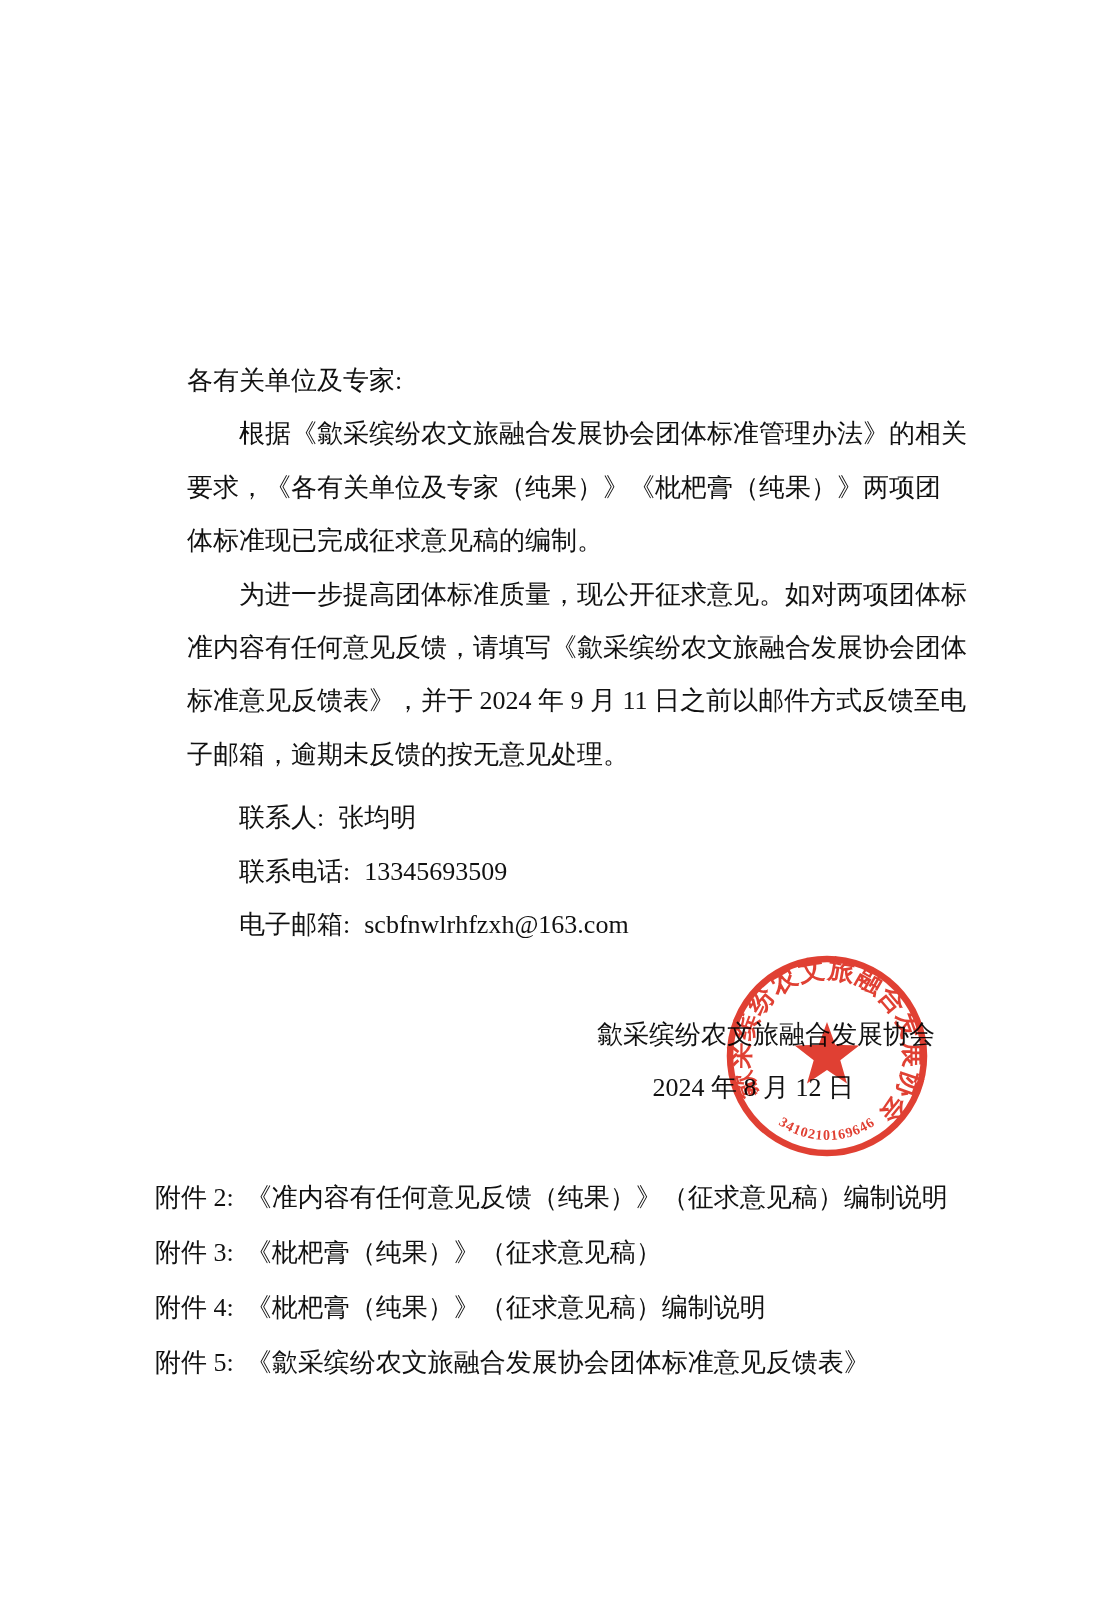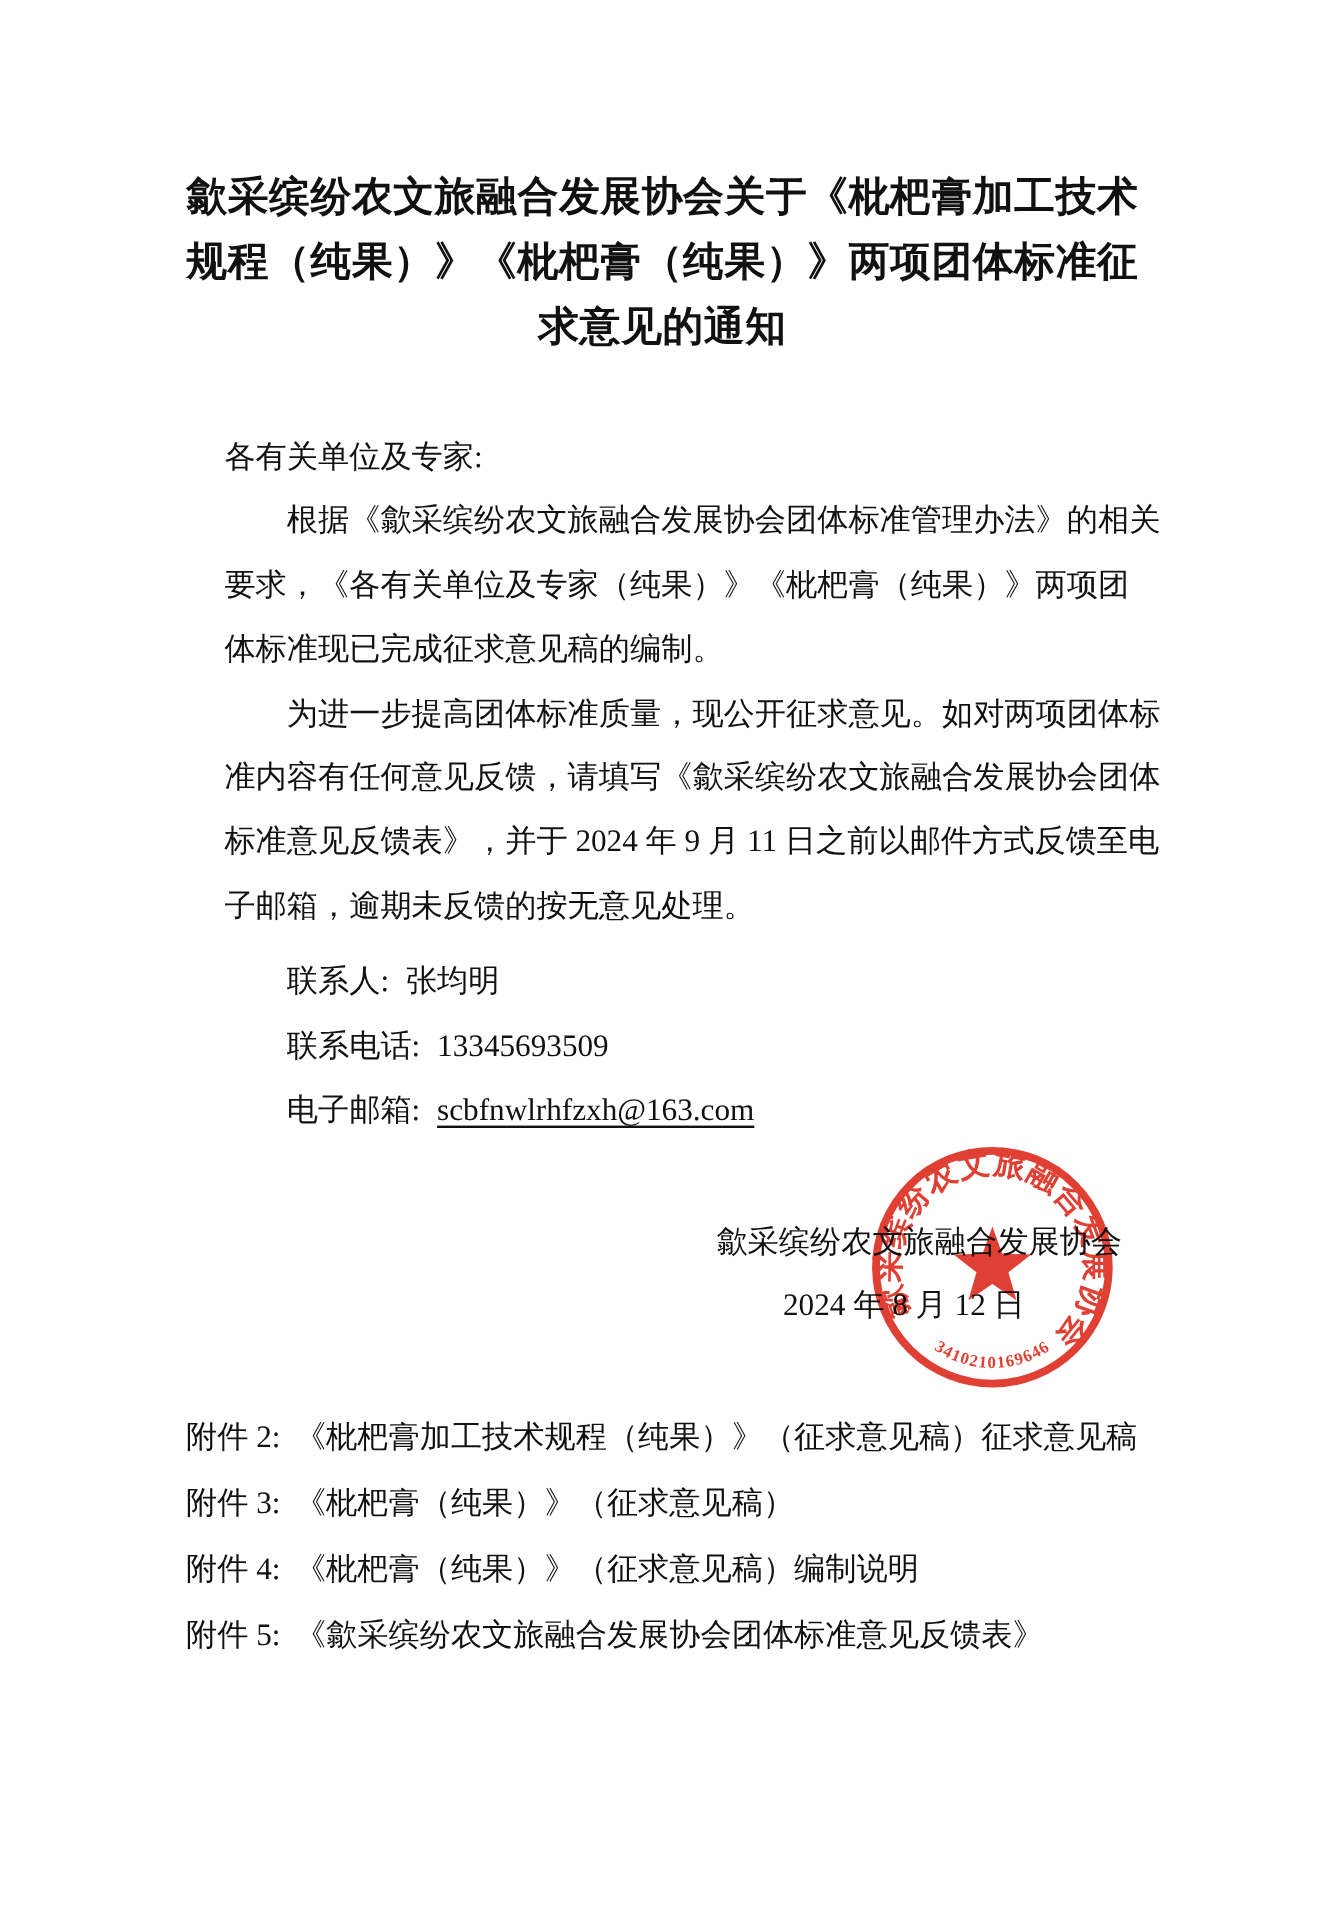--- a/index.html
+++ b/index.html
@@ -32,21 +32,20 @@
     font-size: 26px;
     line-height: 53.4px;
     margin-left: 32px;
   }
   .body-line { display: block; white-space: nowrap; }
   .body-line.indent { padding-left: 52px; }
   .contact-block { margin-top: 10px; }
   .contact-line { display: block; padding-left: 52px; white-space: nowrap; }
   .contact-value { margin-left: 14px; }
   .contact-value.underlined {
-    text-decoration: underline;
     text-underline-offset: 5px;
     text-decoration-thickness: 2px;
   }
   .signature-block {
     position: absolute;
     top: 1008px;
     right: 169px;
     text-align: right;
     font-size: 26px;
     line-height: 53px;
@@ -75,25 +74,20 @@
   .stamp text {
     font-family: "Liberation Serif", "DejaVu Serif", serif;
     font-weight: bold;
   }
 </style>
 </head>
 <body>
 
 <div class="page">
 
-  <div class="doc-title">
-    <span class="title-line">歙采缤纷农文旅融合发展协会关于《枇杷膏加工技术</span>
-    <span class="title-line">规程（纯果）》《枇杷膏（纯果）》两项团体标准征</span>
-    <span class="title-line">求意见的通知</span>
-  </div>
 
   <div class="doc-body">
     <span class="body-line">各有关单位及专家:</span>
 
     <span class="body-line indent">根据《歙采缤纷农文旅融合发展协会团体标准管理办法》的相关</span>
     <span class="body-line">要求，《各有关单位及专家（纯果）》《枇杷膏（纯果）》两项团</span>
     <span class="body-line">体标准现已完成征求意见稿的编制。</span>
 
     <span class="body-line indent">为进一步提高团体标准质量，现公开征求意见。如对两项团体标</span>
     <span class="body-line">准内容有任何意见反馈，请填写《歙采缤纷农文旅融合发展协会团体</span>
@@ -119,19 +113,19 @@
       <textPath href="#stamp-ring-path" startOffset="50%" text-anchor="middle">歙采缤纷农文旅融合发展协会</textPath>
     </text>
     <path id="stamp-number-path" d="M 51 169.3 A 84 84 0 0 0 159 169.3" fill="none"></path>
     <text font-size="14" letter-spacing="1" fill="#dd2b1c">
       <textPath href="#stamp-number-path" startOffset="50%" text-anchor="middle">3410210169646</textPath>
     </text>
     <polygon points="105,71 113.2,93.7 137.3,94.5 118.3,109.3 125,132.5 105,119 85,132.5 91.7,109.3 72.7,94.5 96.8,93.7" fill="#dd2b1c"></polygon>
   </svg>
 
   <div class="attachments">
-    <span class="attachment-row"><span>附件 2:</span><span class="attachment-text">《枇杷膏加工技术规程（纯果）》（征求意见稿）征求意见稿</span></span>
+    <span class="attachment-row"><span>附件 2:</span><span class="attachment-text">《准内容有任何意见反馈（纯果）》（征求意见稿）编制说明</span></span>
     <span class="attachment-row"><span>附件 3:</span><span class="attachment-text">《枇杷膏（纯果）》（征求意见稿）</span></span>
     <span class="attachment-row"><span>附件 4:</span><span class="attachment-text">《枇杷膏（纯果）》（征求意见稿）编制说明</span></span>
     <span class="attachment-row"><span>附件 5:</span><span class="attachment-text">《歙采缤纷农文旅融合发展协会团体标准意见反馈表》</span></span>
   </div>
 
 </div>
 
 </body></html>

